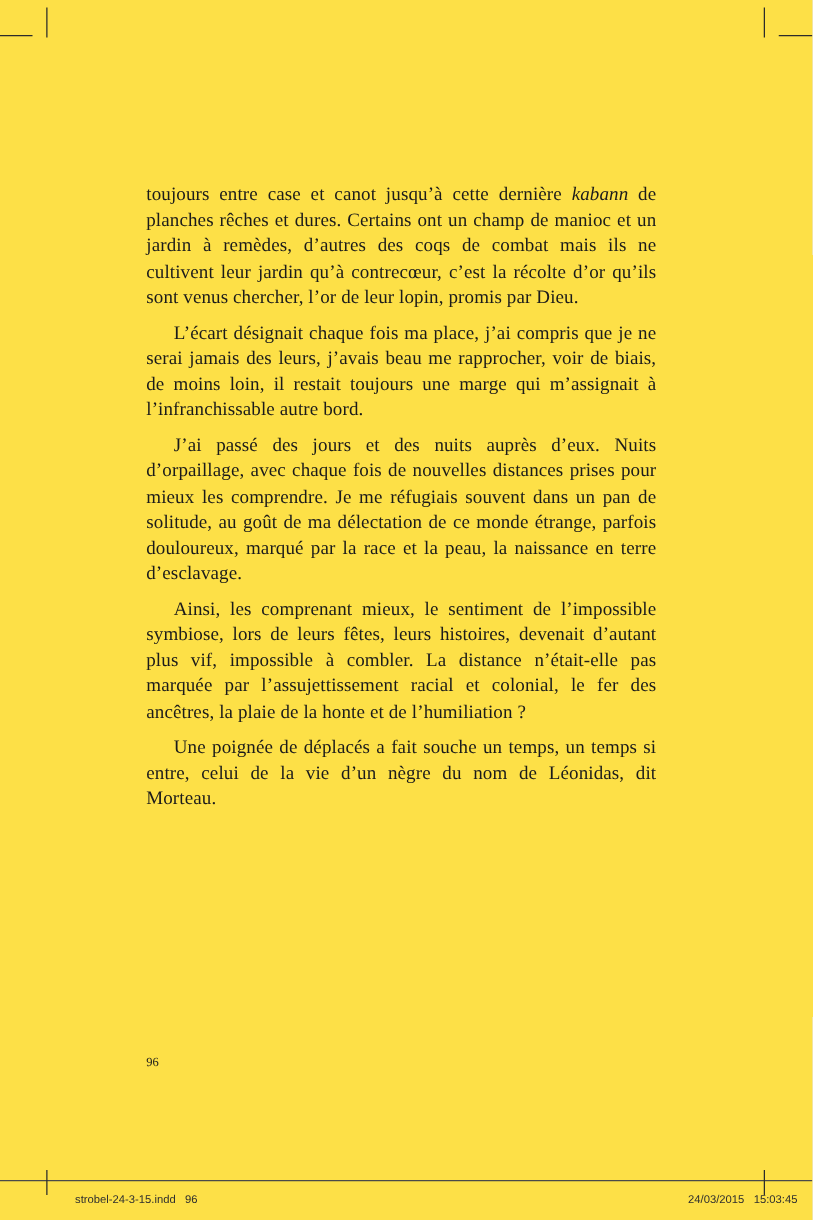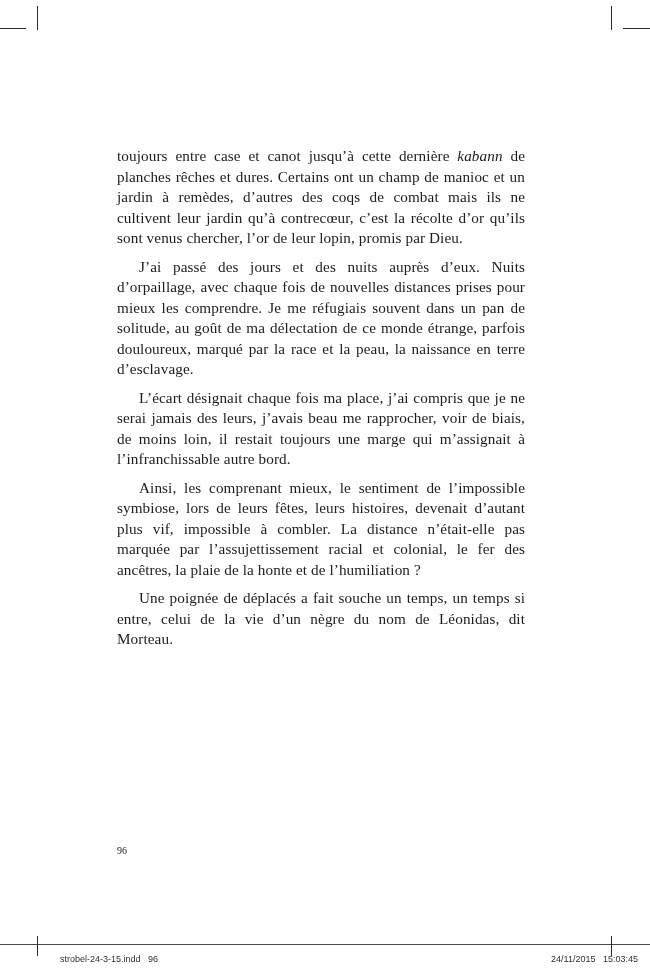--- a/index.html
+++ b/index.html
@@ -4,21 +4,21 @@
 <style>
   html, body {
     margin: 0;
     padding: 0;
     background: #e8e8e8;
   }
   .sheet {
     position: relative;
     width: 650px;
     height: 976px;
-    background: #ffffff;
+    background: #fde047;
     overflow: hidden;
     font-family: "Liberation Serif", serif;
   }
   
   .crop {
     position: absolute;
     background: #2b2b2b;
   }
   .crop-tl-v { left: 37px;  top: 6px;   width: 1px;  height: 24px; }
   .crop-tl-h { left: 0;     top: 28px;  width: 26px; height: 1px;  }
@@ -77,30 +77,30 @@
 
 <div class="sheet">
 
   <div class="crop crop-tl-v"></div>
   <div class="crop crop-tl-h"></div>
   <div class="crop crop-tr-v"></div>
   <div class="crop crop-tr-h"></div>
 
   <div class="text-block" id="text-block">
       <p class="para"><span>toujours entre case et canot jusqu’à cette dernière </span><span class="italic">kabann</span><span> de planches rêches et dures. Certains ont un champ de manioc et un jardin à remèdes, d’autres des coqs de combat mais ils ne cultivent leur jardin qu’à contrecœur, c’est la récolte d’or qu’ils sont venus chercher, l’or de leur lopin, promis par Dieu.</span></p>
+      <p class="para indent"><span>L’écart désignait chaque fois ma place, j’ai compris que je ne serai jamais des leurs, j’avais beau me rapprocher, voir de biais, de moins loin, il restait toujours une marge qui m’assignait à l’infranchissable autre bord.</span></p>
       <p class="para indent"><span>J’ai passé des jours et des nuits auprès d’eux. Nuits d’orpaillage, avec chaque fois de nouvelles distances prises pour mieux les comprendre. Je me réfugiais souvent dans un pan de solitude, au goût de ma délectation de ce monde étrange, parfois douloureux, marqué par la race et la peau, la naissance en terre d’esclavage.</span></p>
-      <p class="para indent"><span>L’écart désignait chaque fois ma place, j’ai compris que je ne serai jamais des leurs, j’avais beau me rapprocher, voir de biais, de moins loin, il restait toujours une marge qui m’assignait à l’infranchissable autre bord.</span></p>
       <p class="para indent"><span>Ainsi, les comprenant mieux, le sentiment de l’impossible symbiose, lors de leurs fêtes, leurs histoires, devenait d’autant plus vif, impossible à combler. La distance n’était-elle pas marquée par l’assujettissement racial et colonial, le fer des ancêtres, la plaie de la honte et de l’humiliation ?</span></p>
       <p class="para indent"><span>Une poignée de déplacés a fait souche un temps, un temps si entre, celui de la vie d’un nègre du nom de Léonidas, dit Morteau.</span></p>
     </div>
 
   <div class="page-number">96</div>
 
   <div class="footer-rule"></div>
   <div class="crop crop-bl-v"></div>
   <div class="crop crop-br-v"></div>
 
   <div class="footer">
     <span class="footer-left">strobel-24-3-15.indd   96</span>
-    <span class="footer-right">24/11/2015   15:03:45</span>
+    <span class="footer-right">24/03/2015   15:03:45</span>
   </div>
 
 </div>
 
 </body></html>

